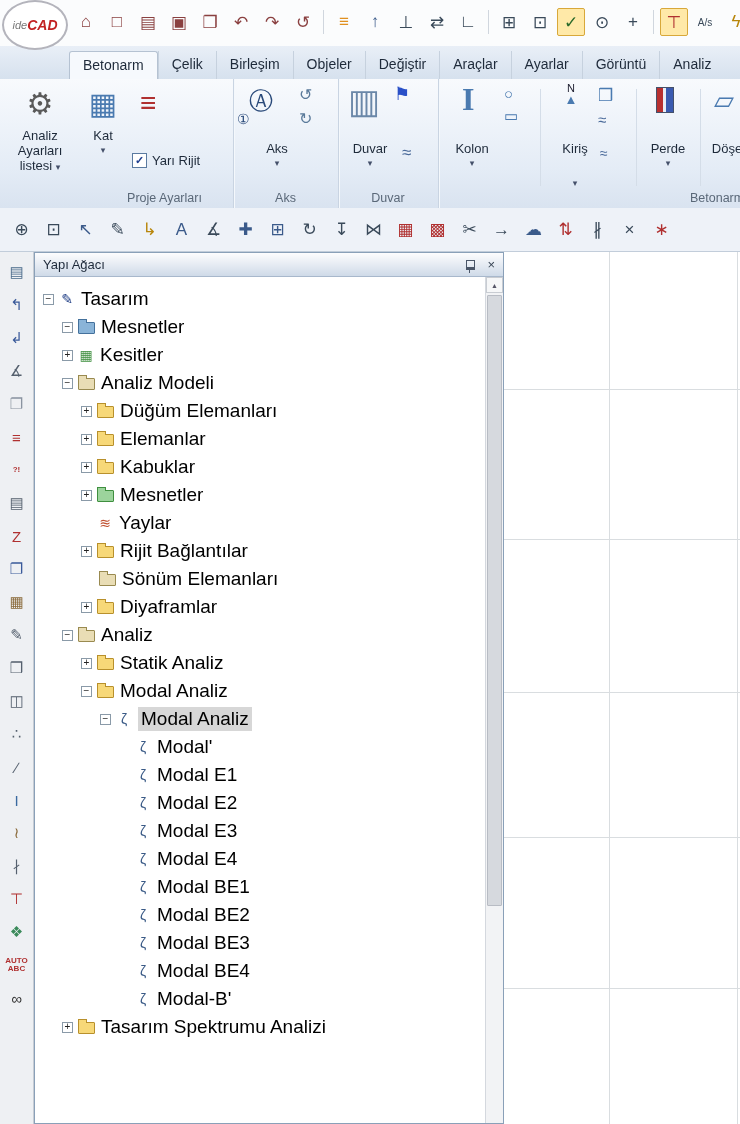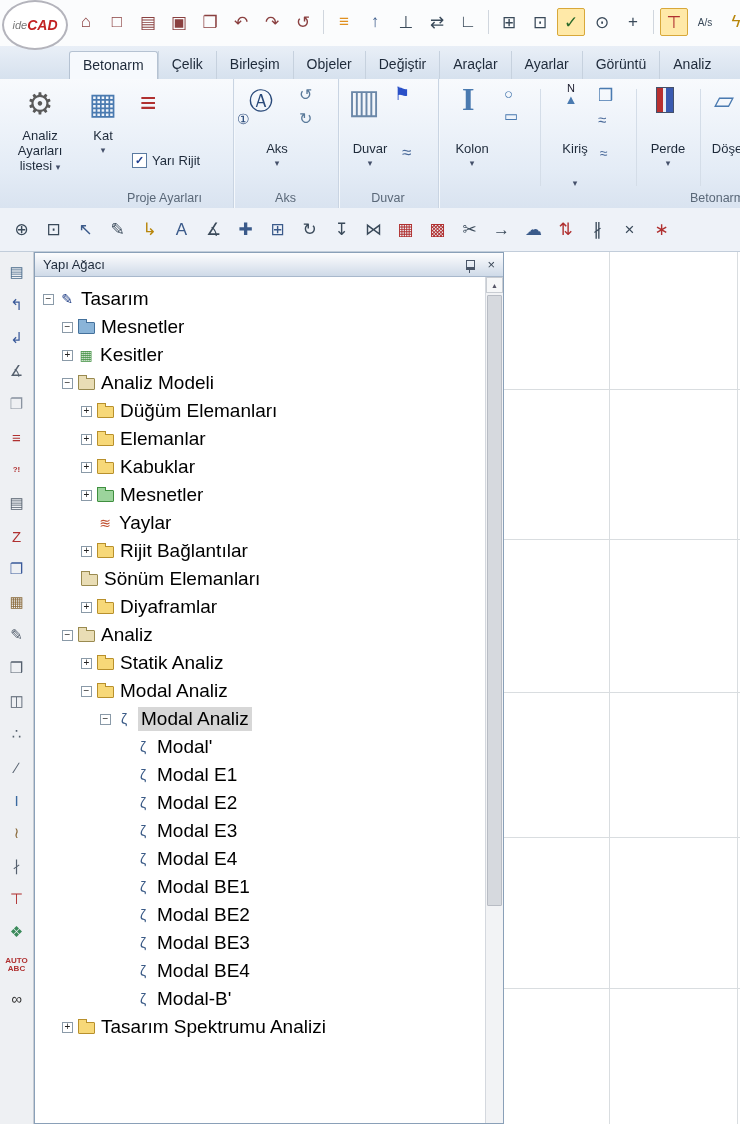--- a/index.html
+++ b/index.html
@@ -318,21 +318,21 @@
       <div class="trow" style="padding-left: 46px;">
         <span class="expsp"></span>
         <span class="ti ti-glyph" style="color: rgb(192, 80, 48);">≋</span>
         <span class="tlabel">Yaylar</span>
       </div>
       <div class="trow" style="padding-left: 46px;">
         <span class="exp">+</span>
         <span class="ti ti-folder" style="background: rgb(247, 216, 120); border-color: rgb(184, 144, 44);"></span>
         <span class="tlabel">Rijit Bağlantılar</span>
       </div>
-      <div class="trow" style="padding-left: 30px;">
+      <div class="trow" style="padding-left: 48px;">
         <span class="expsp"></span>
         <span class="ti ti-folder" style="background: rgb(233, 221, 181); border-color: rgb(153, 138, 80);"></span>
         <span class="tlabel">Sönüm Elemanları</span>
       </div>
       <div class="trow" style="padding-left: 46px;">
         <span class="exp">+</span>
         <span class="ti ti-folder" style="background: rgb(247, 216, 120); border-color: rgb(184, 144, 44);"></span>
         <span class="tlabel">Diyaframlar</span>
       </div>
       <div class="trow" style="padding-left: 27px;">

